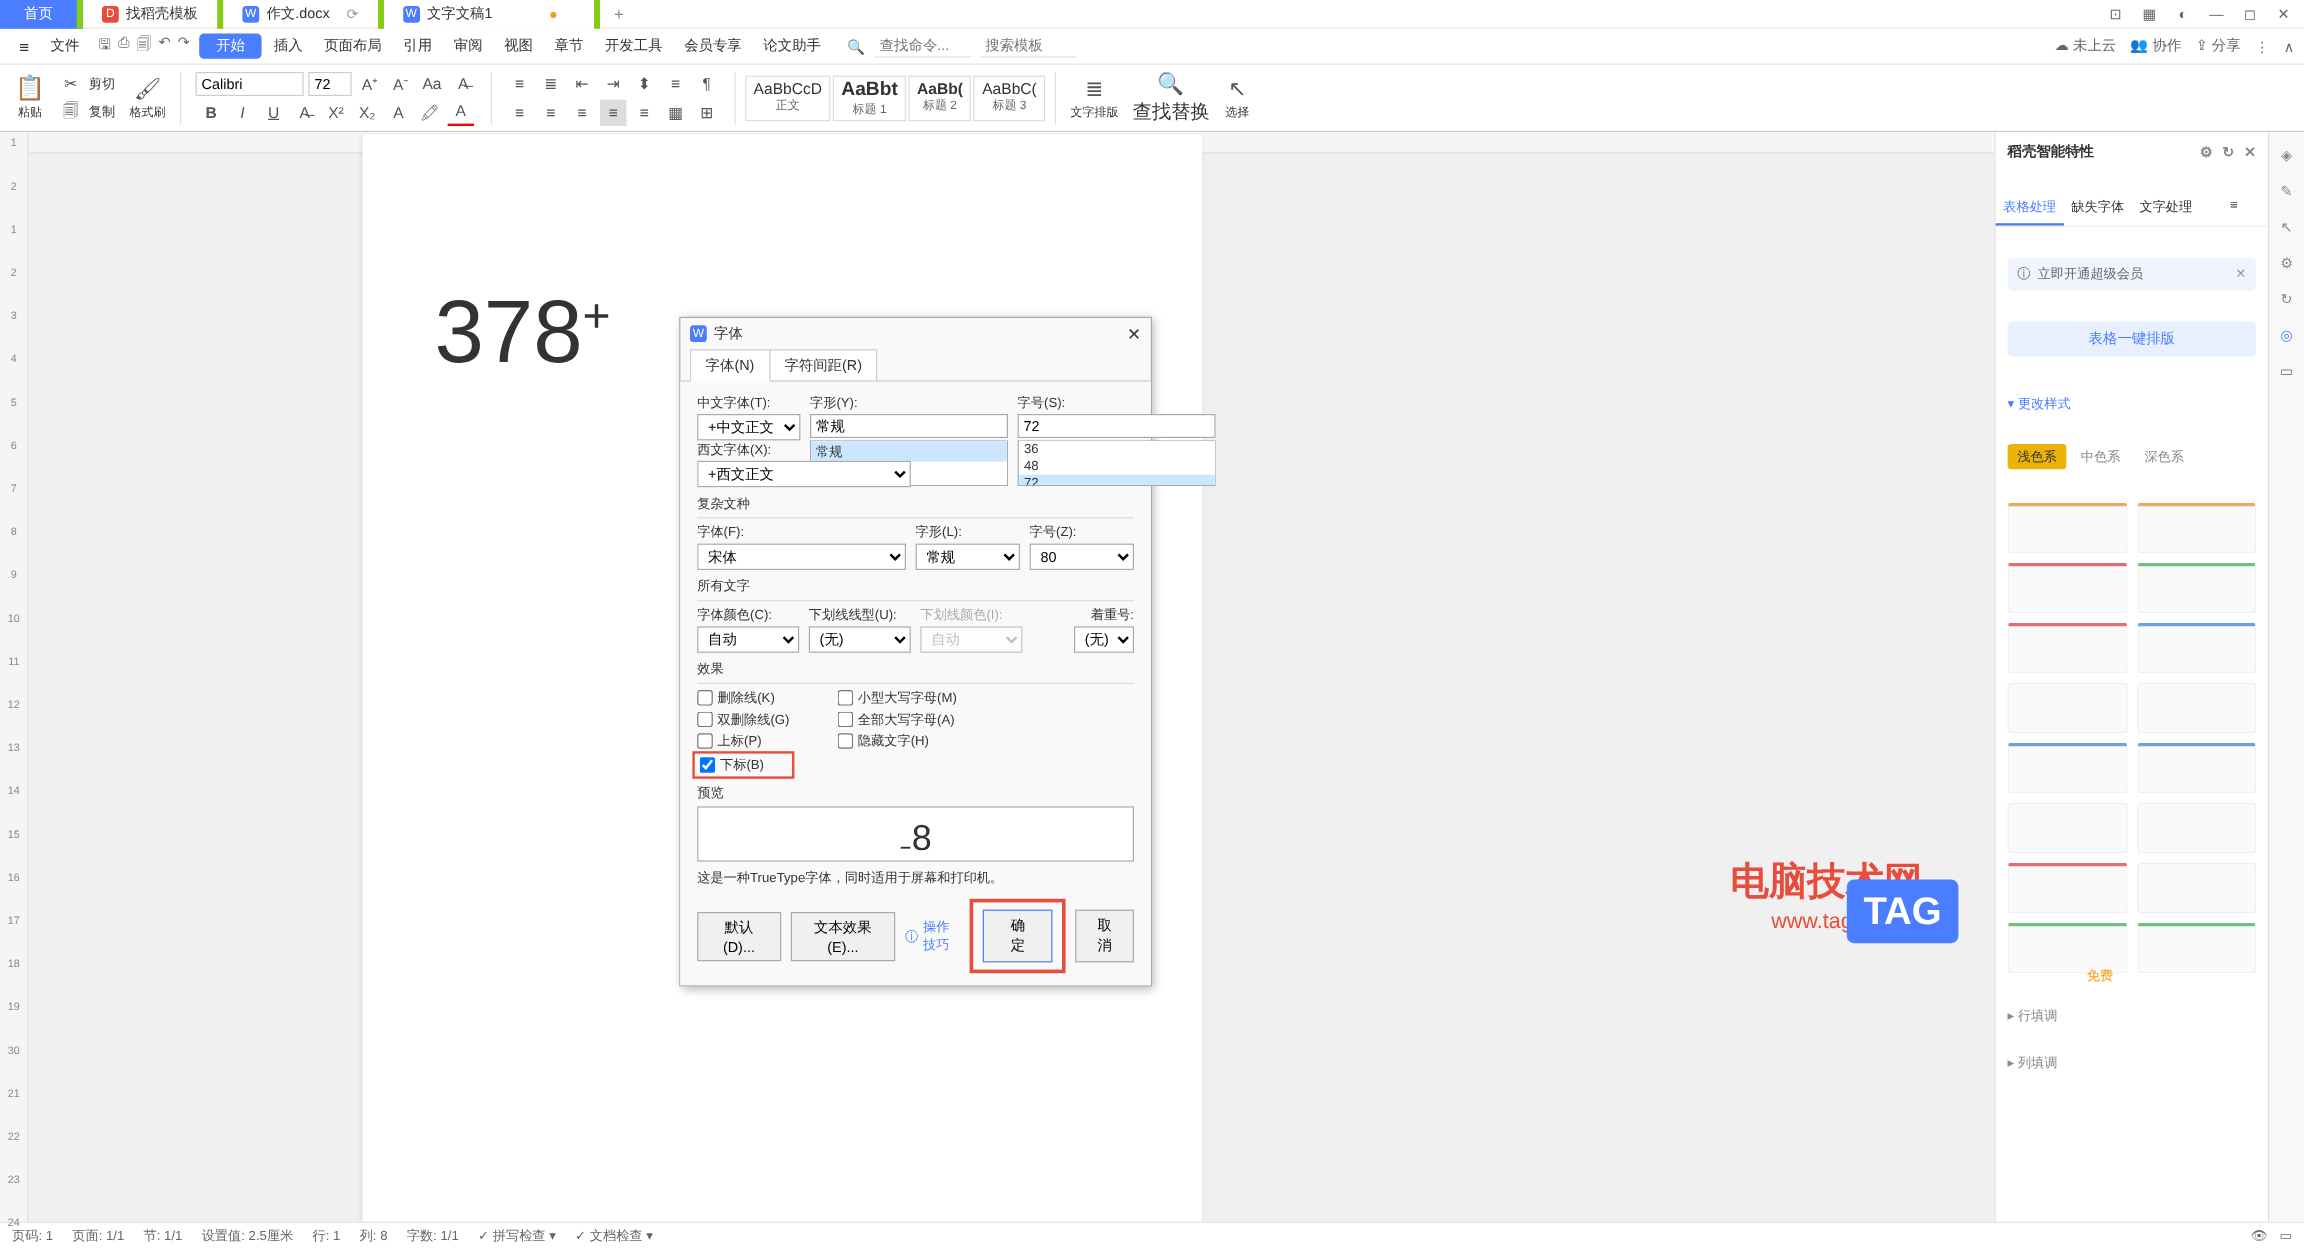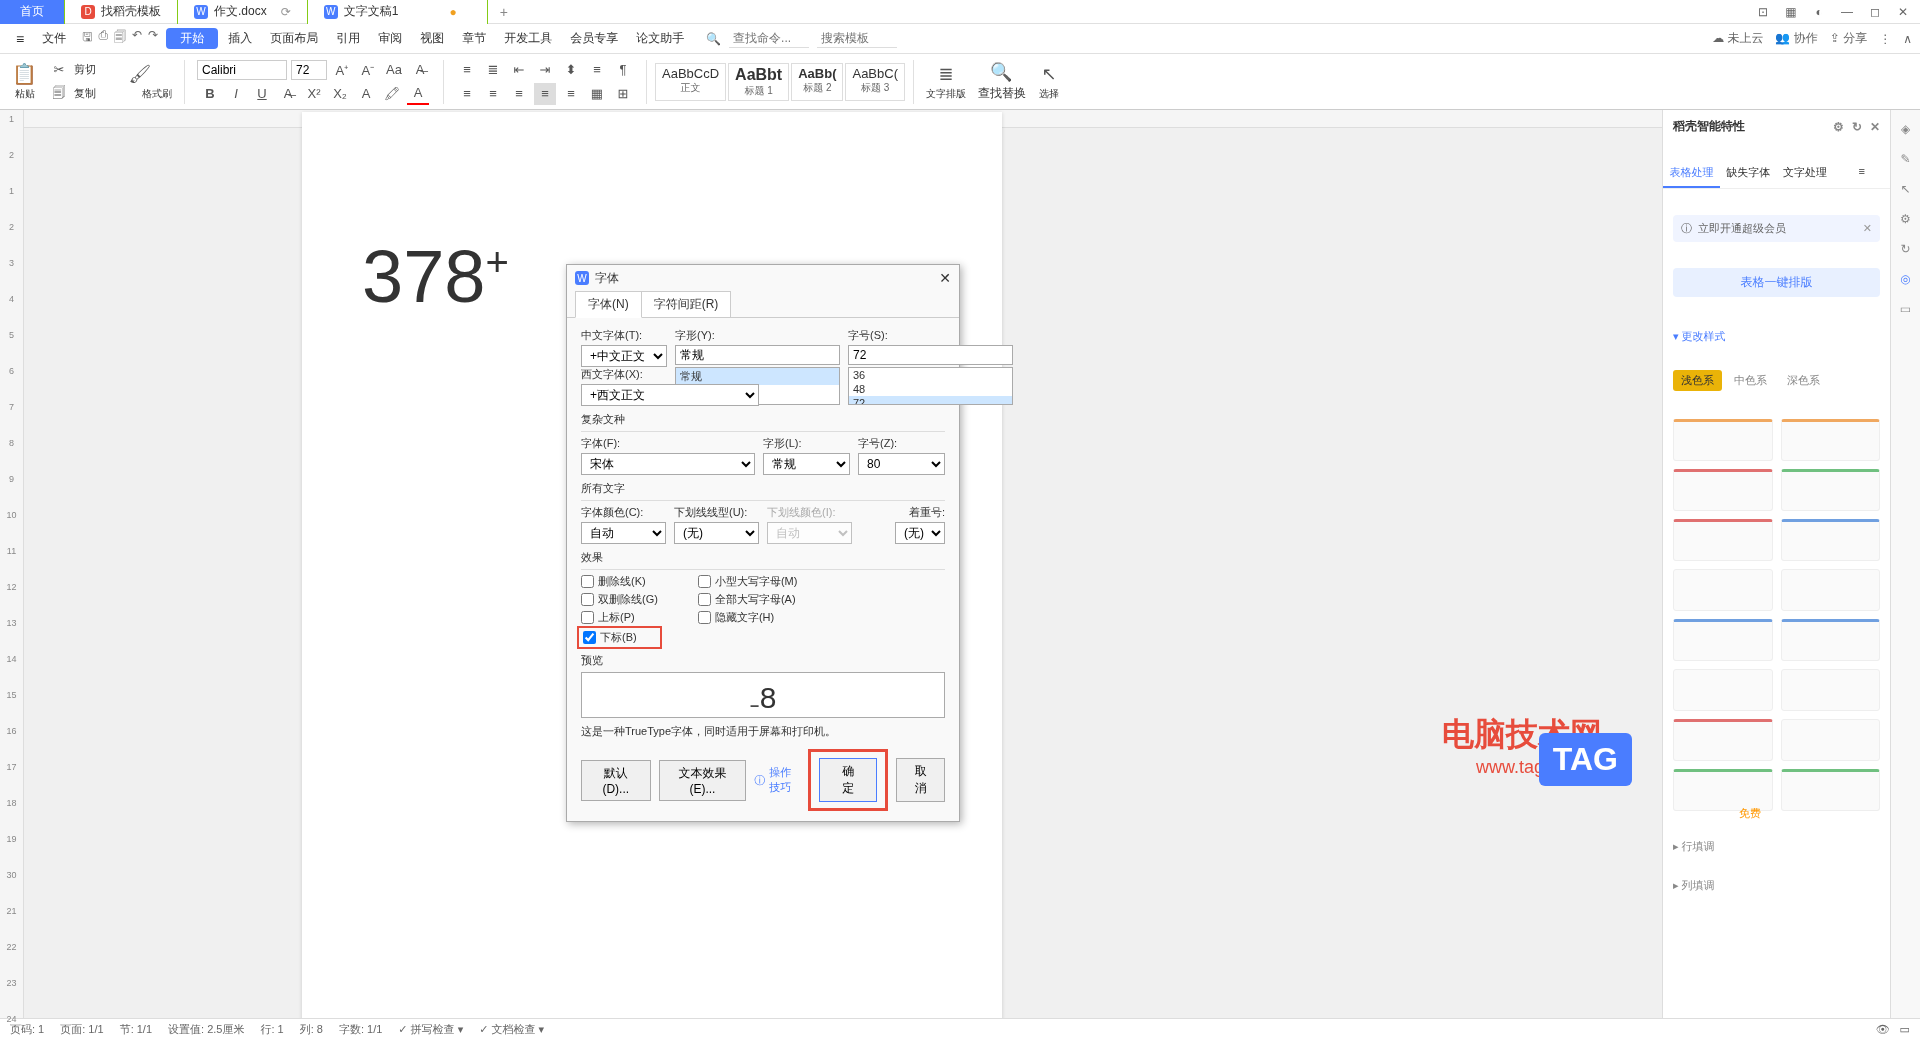--- a/index.html
+++ b/index.html
@@ -1,18 +1,18 @@
 <!DOCTYPE html>
 <html><head>
 <meta charset="utf-8">
 <style>
 * { margin: 0; padding: 0; box-sizing: border-box; font-family: "Microsoft YaHei", Arial, sans-serif; }
 body { background: #f5f5f5; font-size: 12px; color: #333; overflow: hidden; }
 .titlebar { height: 24px; background: #fff; display: flex; align-items: center; border-bottom: 1px solid #e0e0e0; }
-.tab { height: 24px; padding: 0 16px; display: flex; align-items: center; gap: 6px; border-right: 1px solid #84cc16; cursor: pointer; position: relative; }
+.tab { height: 24px; padding: 0 16px; display: flex; align-items: center; gap: 6px; border-right: 5px solid #84cc16; cursor: pointer; position: relative; }
 .tab.active { background: #fff; }
 .tab-home { background: #4a7dff; color: #fff; padding: 0 20px; }
 .tab-icon-red { width: 14px; height: 14px; background: #e74c3c; border-radius: 3px; display: inline-flex; align-items: center; justify-content: center; color: #fff; font-size: 10px; }
 .tab-icon-blue { width: 14px; height: 14px; background: #4a7dff; border-radius: 3px; display: inline-flex; align-items: center; justify-content: center; color: #fff; font-size: 10px; }
 .tab-close { margin-left: 8px; color: #999; }
 .tab-plus { padding: 0 12px; color: #888; font-size: 14px; }
 .tab-mod { position: absolute; right: 30px; color: #f0a020; }
 .win-controls { margin-left: auto; display: flex; gap: 2px; padding-right: 4px; }
 .win-btn { width: 26px; height: 22px; display: flex; align-items: center; justify-content: center; color: #666; cursor: pointer; }
 .menubar { height: 30px; background: #fff; display: flex; align-items: center; padding: 0 8px; gap: 2px; border-bottom: 1px solid #e0e0e0; }
@@ -176,21 +176,21 @@
         <span class="tb-btn">✂</span>
         <span style="font-size:11px;">剪切</span>
       </div>
     <div class="tb-row">
         <span class="tb-btn">🗐</span>
         <span style="font-size:11px;">复制</span>
       </div>
   </div>
   <div class="tb-group">
     <span class="tb-btn" style="font-size:18px;">🖌</span>
-    <span style="font-size:10px;margin-left:34px;">格式刷</span>
+    <span style="font-size:10px;">格式刷</span>
   </div>
   <div class="tb-sep"></div>
   <div class="tb-group">
     <div class="tb-row">
       <input class="font-select font-name" value="Calibri" style="">
       <input class="font-select font-size" value="72" style="">
       <span class="tb-btn">A⁺</span>
       <span class="tb-btn">A⁻</span>
       <span class="tb-btn">Aa</span>
       <span class="tb-btn">A̶</span>
@@ -253,21 +253,21 @@
         <div class="lbl">标题 3</div>
       </div>
   </div>
   <div class="tb-sep"></div>
   <div class="tb-group">
       <span class="tb-btn" style="font-size:18px;">≣</span>
       <span style="font-size:10px;">文字排版</span>
     </div>
   <div class="tb-group">
       <span class="tb-btn" style="font-size:18px;">🔍</span>
-      <span style="font-size:12px;">查找替换</span>
+      <span style="font-size:16px;">查找替换</span>
     </div>
   <div class="tb-group">
       <span class="tb-btn" style="font-size:18px;">↖</span>
       <span style="font-size:10px;">选择</span>
     </div>
 </div>
 
 <div class="workspace">
   <div class="vruler">
     <span>1</span>

